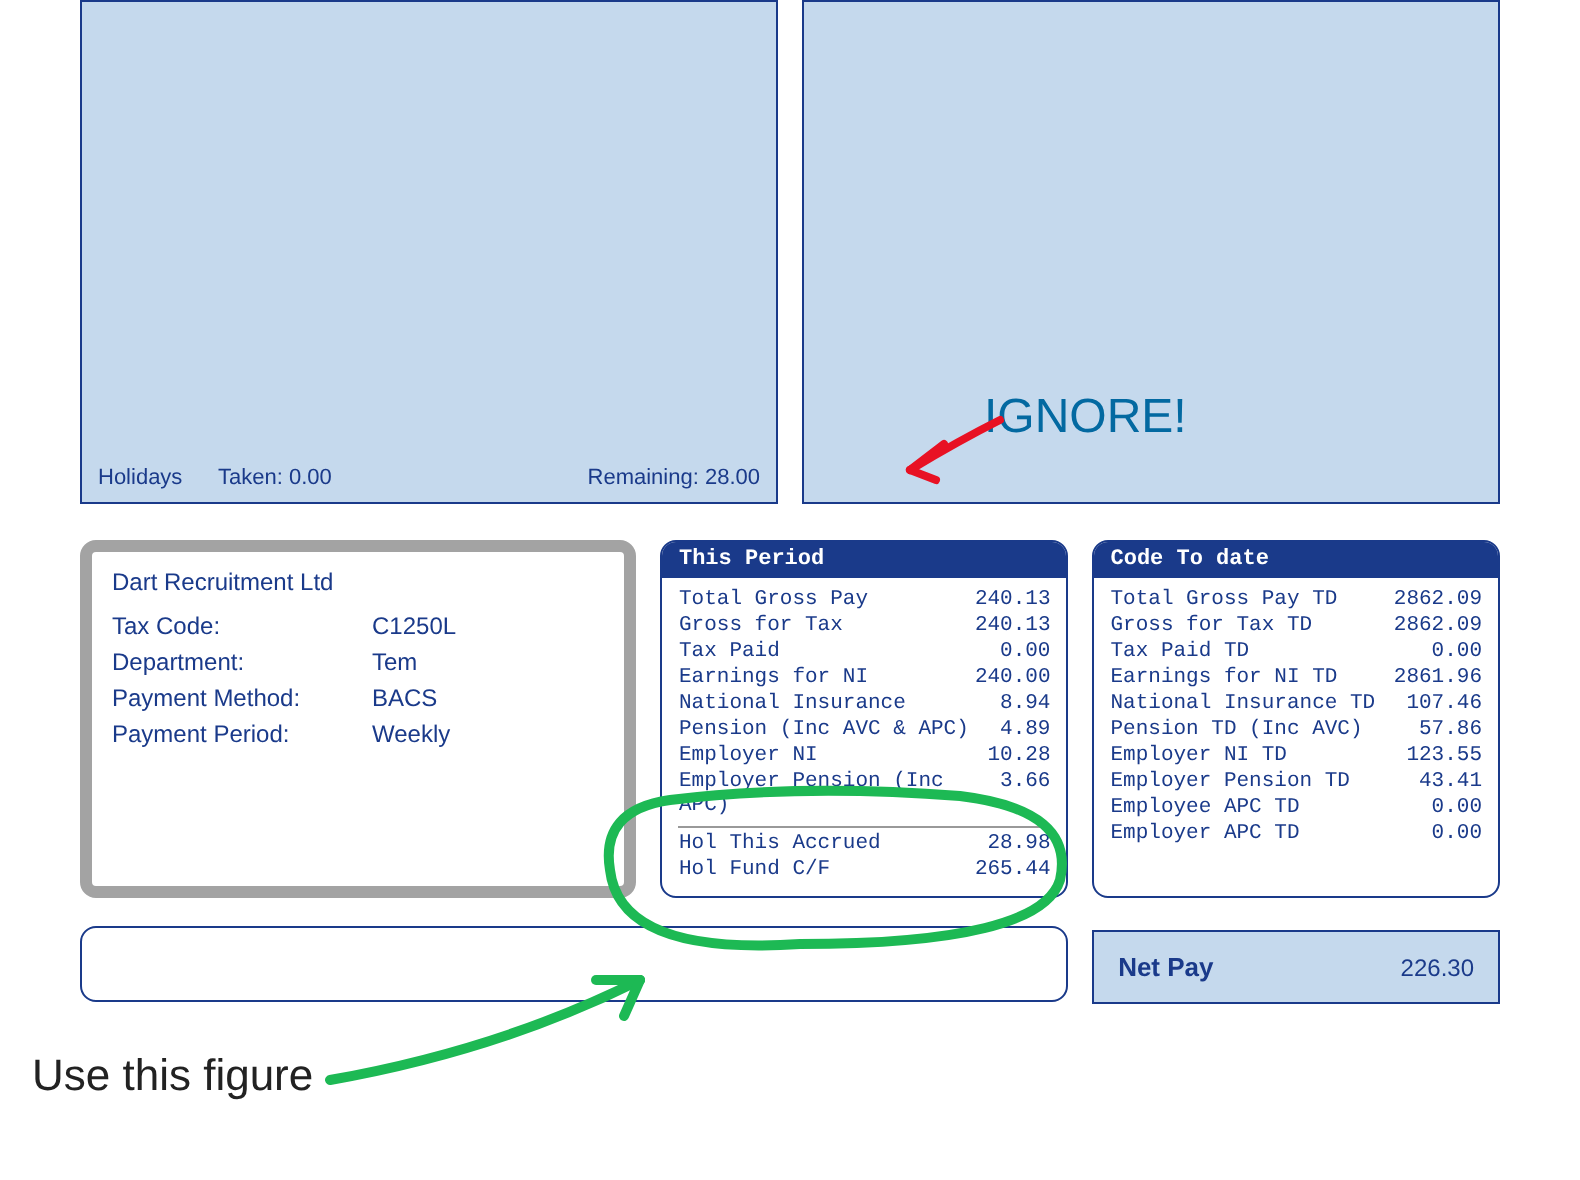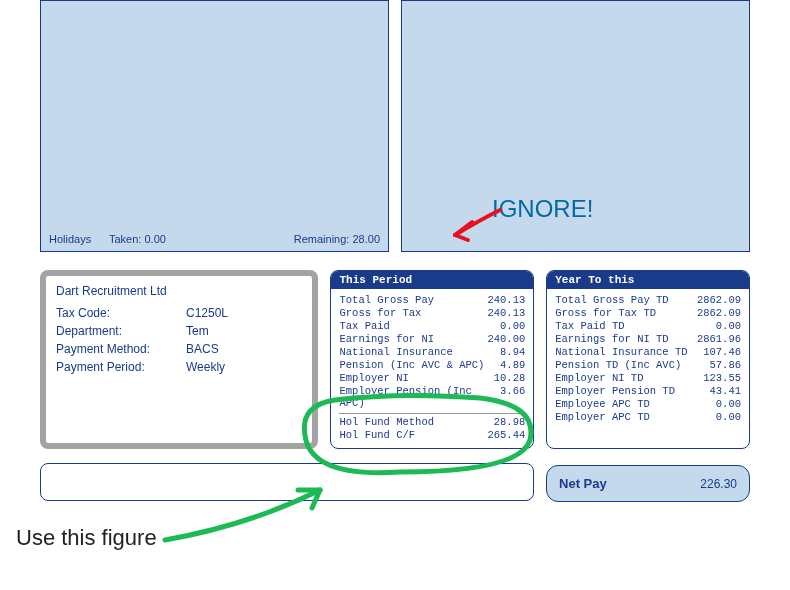--- a/index.html
+++ b/index.html
@@ -13,21 +13,21 @@
   .info-box { border: 6px solid #a3a3a3; border-radius: 8px; padding: 8px 10px 10px 10px; width: 280px; background: #fff; }
   .company { margin-bottom: 8px; font-size: 12px; }
   .info-row { display: flex; margin: 4px 0; font-size: 12px; }
   .info-label { width: 130px; }
   .period-box { border: 1px solid #1a3a8a; border-radius: 8px; width: 205px; background: #fff; overflow: hidden; font-family: Liberation Mono, monospace; }
   .period-header { background: #1a3a8a; color: #fff; font-weight: bold; font-size: 11px; padding: 3px 8px; }
   .period-body { padding: 4px 8px 6px 8px; }
   .line { display: flex; justify-content: space-between; font-size: 10.5px; margin: 1px 0; }
   .divider { border-top: 1px solid #999; margin: 4px 0 2px 0; }
   .empty-box { border: 1px solid #1a3a8a; border-radius: 8px; height: 38px; width: 497px; margin: 14px 0 0 40px; background: #fff; }
-  .netpay-box { border: 1px solid #1a3a8a; border-radius: 12px; background: #c5d9ed; padding: 10px 12px; width: 205px; margin: 16px 0 0 0; display: flex; justify-content: space-between; align-items: center; }
+  .netpay-box { border: 1px solid #1a3a8a; border-radius: 0; background: #c5d9ed; padding: 10px 12px; width: 205px; margin: 16px 0 0 0; display: flex; justify-content: space-between; align-items: center; }
   .netpay-label { font-weight: bold; color: #1a3a8a; font-size: 13px; }
   .netpay-val { font-size: 12px; color: #1a3a8a; }
   .bottom-row2 { display: flex; gap: 12px; padding: 0 40px 0 0; }
   .ignore-text { font-family: 'Segoe UI', Arial, sans-serif; font-size: 24px; color: #0369a1; position: absolute; left: 492px; top: 195px; }
   .use-text { font-family: 'Segoe UI', Arial, sans-serif; font-size: 22px; color: #222; position: absolute; left: 16px; top: 525px; }
   svg.overlay { position: absolute; top: 0; left: 0; pointer-events: none; }
 </style>
 </head>
 <body>
 
@@ -99,32 +99,32 @@
       <div class="line">
           <span>Employer NI</span>
           <span>10.28</span>
         </div>
       <div class="line">
           <span>Employer Pension (Inc APC)</span>
           <span>3.66</span>
         </div>
       <div class="divider"></div>
       <div class="line">
-          <span>Hol Fund Method</span>
+          <span>Hol This Accrued</span>
           <span>28.98</span>
         </div>
       <div class="line">
           <span>Hol Fund C/F</span>
           <span>265.44</span>
         </div>
     </div>
   </div>
 
   <div class="period-box">
-    <div class="period-header">Year To this</div>
+    <div class="period-header">Code To date</div>
     <div class="period-body">
       <div class="line">
           <span>Total Gross Pay TD</span>
           <span>2862.09</span>
         </div>
       <div class="line">
           <span>Gross for Tax TD</span>
           <span>2862.09</span>
         </div>
       <div class="line">

